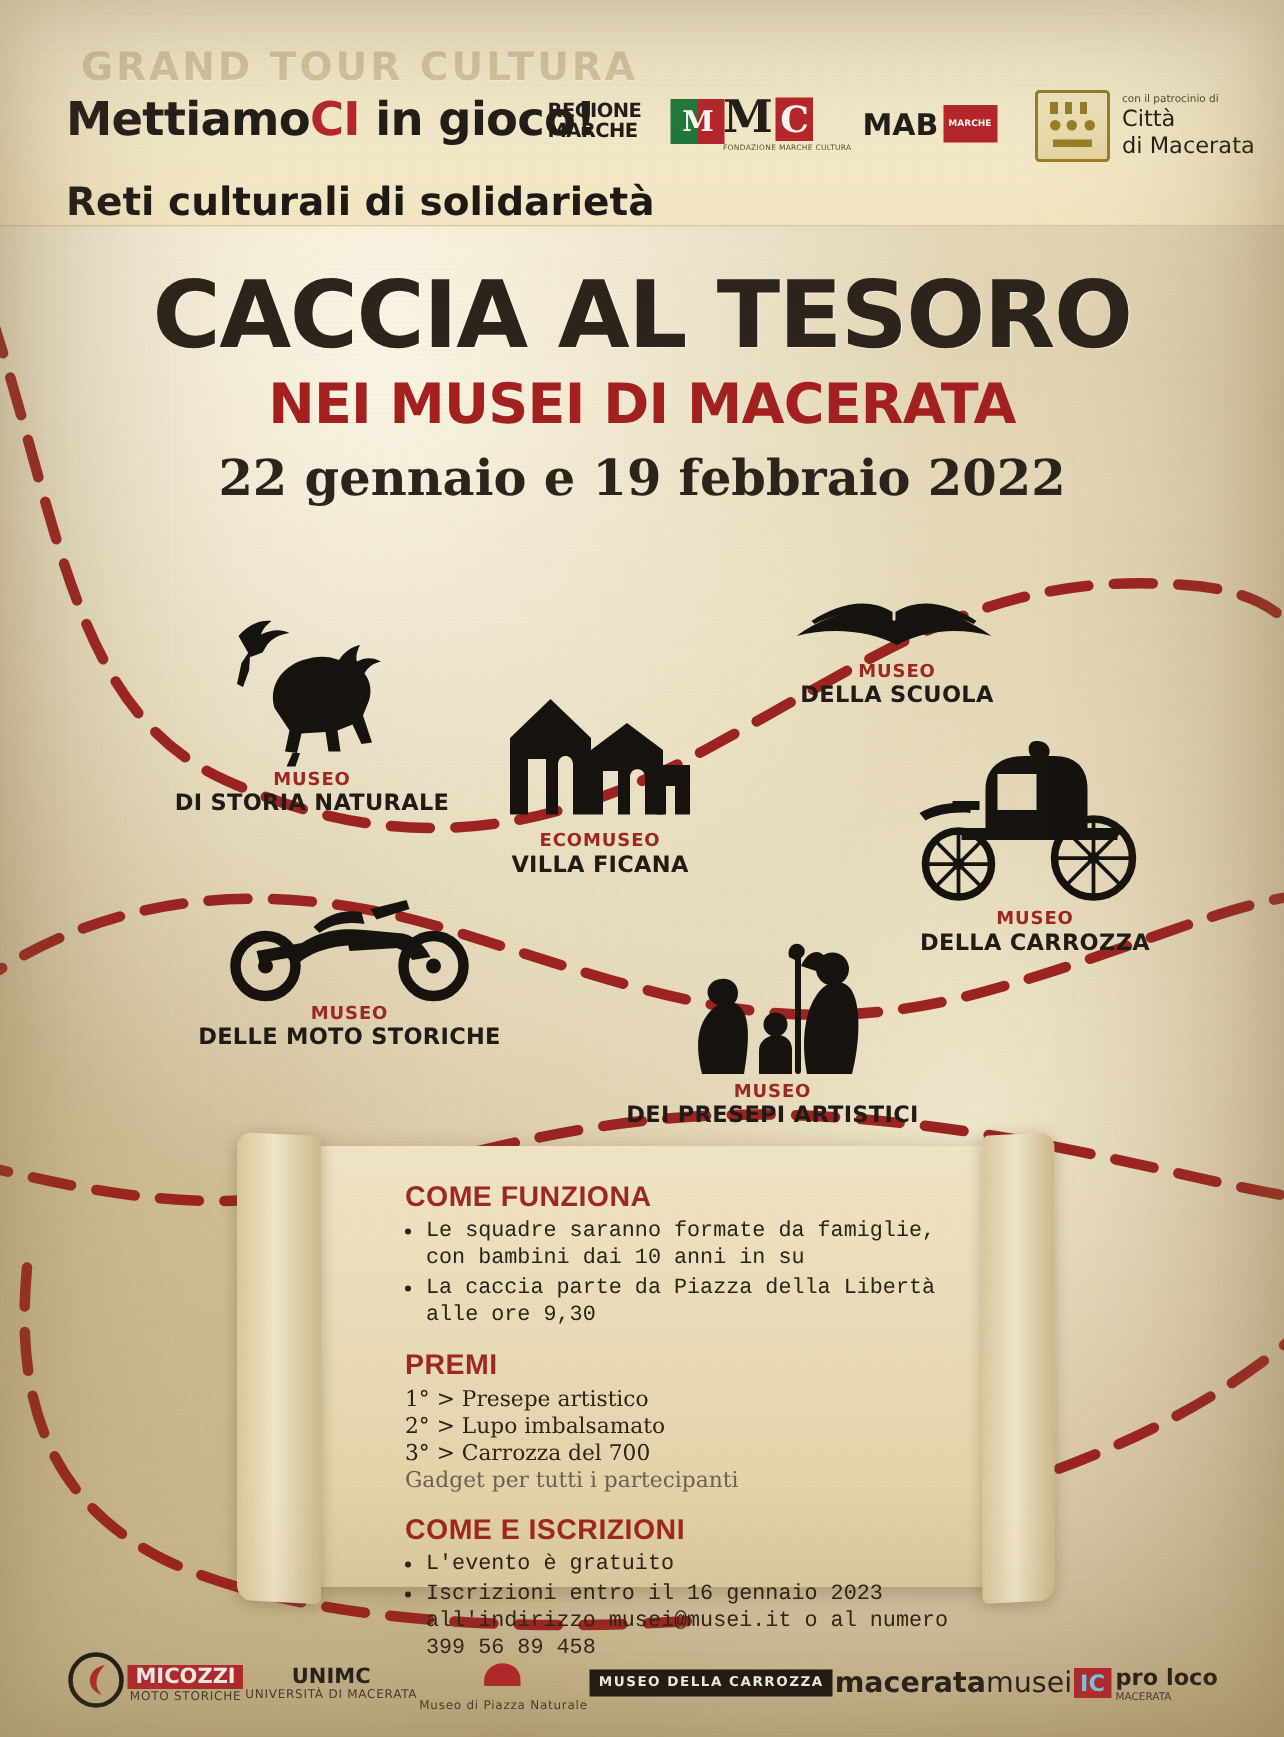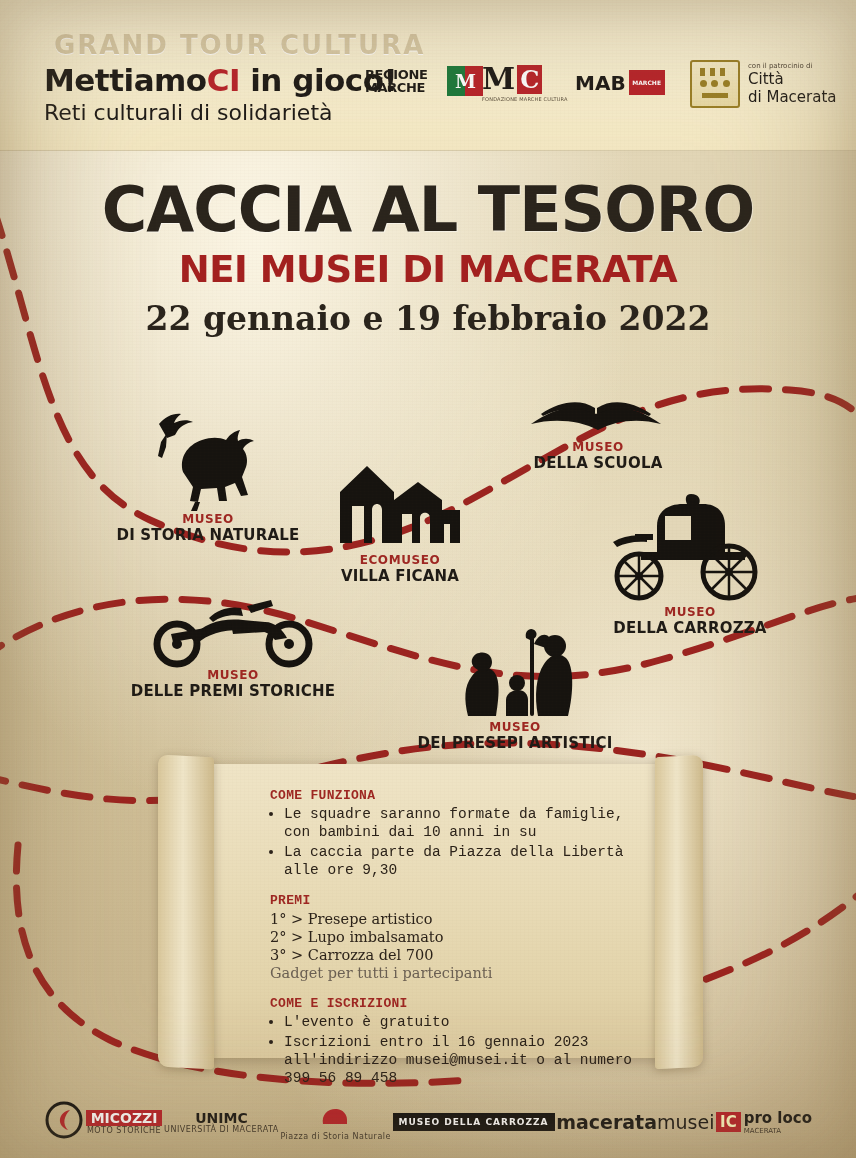--- a/index.html
+++ b/index.html
@@ -67,24 +67,24 @@
     font-weight: bold;
     font-size: 31px;
     color: #1d1a17;
     letter-spacing: -0.5px;
     white-space: nowrap;
   }
   #mettiamoci .ci { color: #b8232a; }
   #reti {
     position: absolute;
     left: 44px;
-    top: 100px;
-    font-family: "DejaVu Sans", sans-serif;
-    font-weight: normal;
-    font-size: 22px;
+    top: 120px;
+    font-family: "DejaVu Sans", sans-serif;
+    font-weight: bold;
+    font-size: 26px;
     color: #1d1a17;
     white-space: nowrap;
   }
   .logo {
     position: absolute;
     top: 66px;
     display: flex;
     align-items: center;
   }
   #logo-regione { left: 365px; gap: 16px; }
@@ -245,23 +245,23 @@
   }
   #scroll .curl-l { left: 0; border-radius: 10px 4px 4px 10px; transform: skewY(3deg); }
   #scroll .curl-r { right: 0; width: 48px; border-radius: 4px 10px 10px 4px; transform: skewY(-3deg); }
   #scroll-content {
     position: absolute;
     left: 112px;
     top: 40px;
     right: 55px;
   }
   .sec-h {
-    font-family: Liberation Mono, monospace;
-    font-weight: bold;
-    font-size: 13px;
+    font-family: Liberation Sans, sans-serif;
+    font-weight: bold;
+    font-size: 19px;
     color: #9e2722;
     letter-spacing: 0.3px;
     margin-bottom: 2px;
   }
   .sec-h.mt { margin-top: 14px; }
   .bullets {
     margin: 0 0 0 14px;
     padding: 0;
     list-style: disc;
   }
@@ -440,21 +440,21 @@
         <circle cx="146" cy="56" r="20" fill="none" stroke="#16130f" stroke-width="7"></circle>
         <circle cx="146" cy="56" r="5"></circle>
         <path d="M48 50 C62 34 80 30 100 32 L122 34 C132 34 140 42 144 50 L132 52 C126 44 118 42 108 42 L96 42 C80 42 64 46 54 56 Z"></path>
         <path d="M66 30 C74 22 86 18 98 20 L100 28 C88 26 78 28 70 34 Z"></path>
         <path d="M104 18 L128 12 L130 18 L108 25 Z"></path>
         <path d="M88 36 L120 34 L122 44 L90 46 Z"></path>
         <path d="M28 46 L62 40 L64 48 L30 54 Z"></path>
       </g>
     </svg>
     <div class="cap1">MUSEO</div>
-    <div class="cap2">DELLE PREMI STORICHE</div>
+    <div class="cap2">DELLE MOTO STORICHE</div>
   </div>
 
   <div class="museum" style="left:400px; top:620px; width:230px;">
     <svg class="icon-svg" width="190" height="100" viewBox="0 0 190 100">
       <g fill="#16130f">
         <path d="M48 96 C44 80 44 66 52 56 C58 48 66 46 72 50 C80 56 80 72 76 96 Z"></path>
         <path d="M56 34 C64 30 72 34 72 42 C72 50 64 54 58 50 C50 46 50 38 56 34 Z"></path>
         <path d="M86 96 L86 80 C86 74 92 70 98 70 C104 70 108 74 108 80 L108 96 Z"></path>
         <circle cx="97" cy="63" r="8"></circle>
         <path d="M118 96 C114 76 116 56 124 44 C130 34 140 32 146 38 C154 46 154 72 148 96 Z"></path>
@@ -510,36 +510,36 @@
 
     <div class="flogo">
       <div class="l1">UNIMC</div>
       <div class="l2">UNIVERSITÀ DI MACERATA</div>
     </div>
 
     <div class="flogo">
       <svg width="34" height="24" viewBox="0 0 34 24">
         <path d="M4 20 C2 10 10 4 18 5 C24 6 28 10 28 16 L28 20 Z" fill="#b8232a"></path>
       </svg>
-      <div class="l2">Piazza di Storia Naturale</div>
+      <div class="l2">Museo di Piazza Naturale</div>
     </div>
 
     <div class="flogo">
       <div class="l1"><span class="blackblock">MUSEO DELLA CARROZZA</span></div>
     </div>
 
     <div class="flogo">
       <div style="font-size:19px;color:#1d1a17;">
         <span style="font-weight:bold;">macerata</span><span>musei</span>
       </div>
     </div>
 
     <div class="flogo">
       <div style="display:flex;align-items:center;">
-        <span style="background:#b8232a;color:#fef9c3;font-weight:bold;font-size:15px;padding:1px 4px;">IC</span>
+        <span style="background:#b8232a;color:#7dd3fc;font-weight:bold;font-size:15px;padding:1px 4px;">IC</span>
         <span style="margin-left:3px;text-align:left;">
           <span style="display:block;font-size:15px;font-weight:bold;color:#1d1a17;">pro loco</span>
           <span style="display:block;font-size:7px;color:#3d342a;">MACERATA</span>
         </span>
       </div>
     </div>
 
   </div>
 
   <div id="grain"></div>

